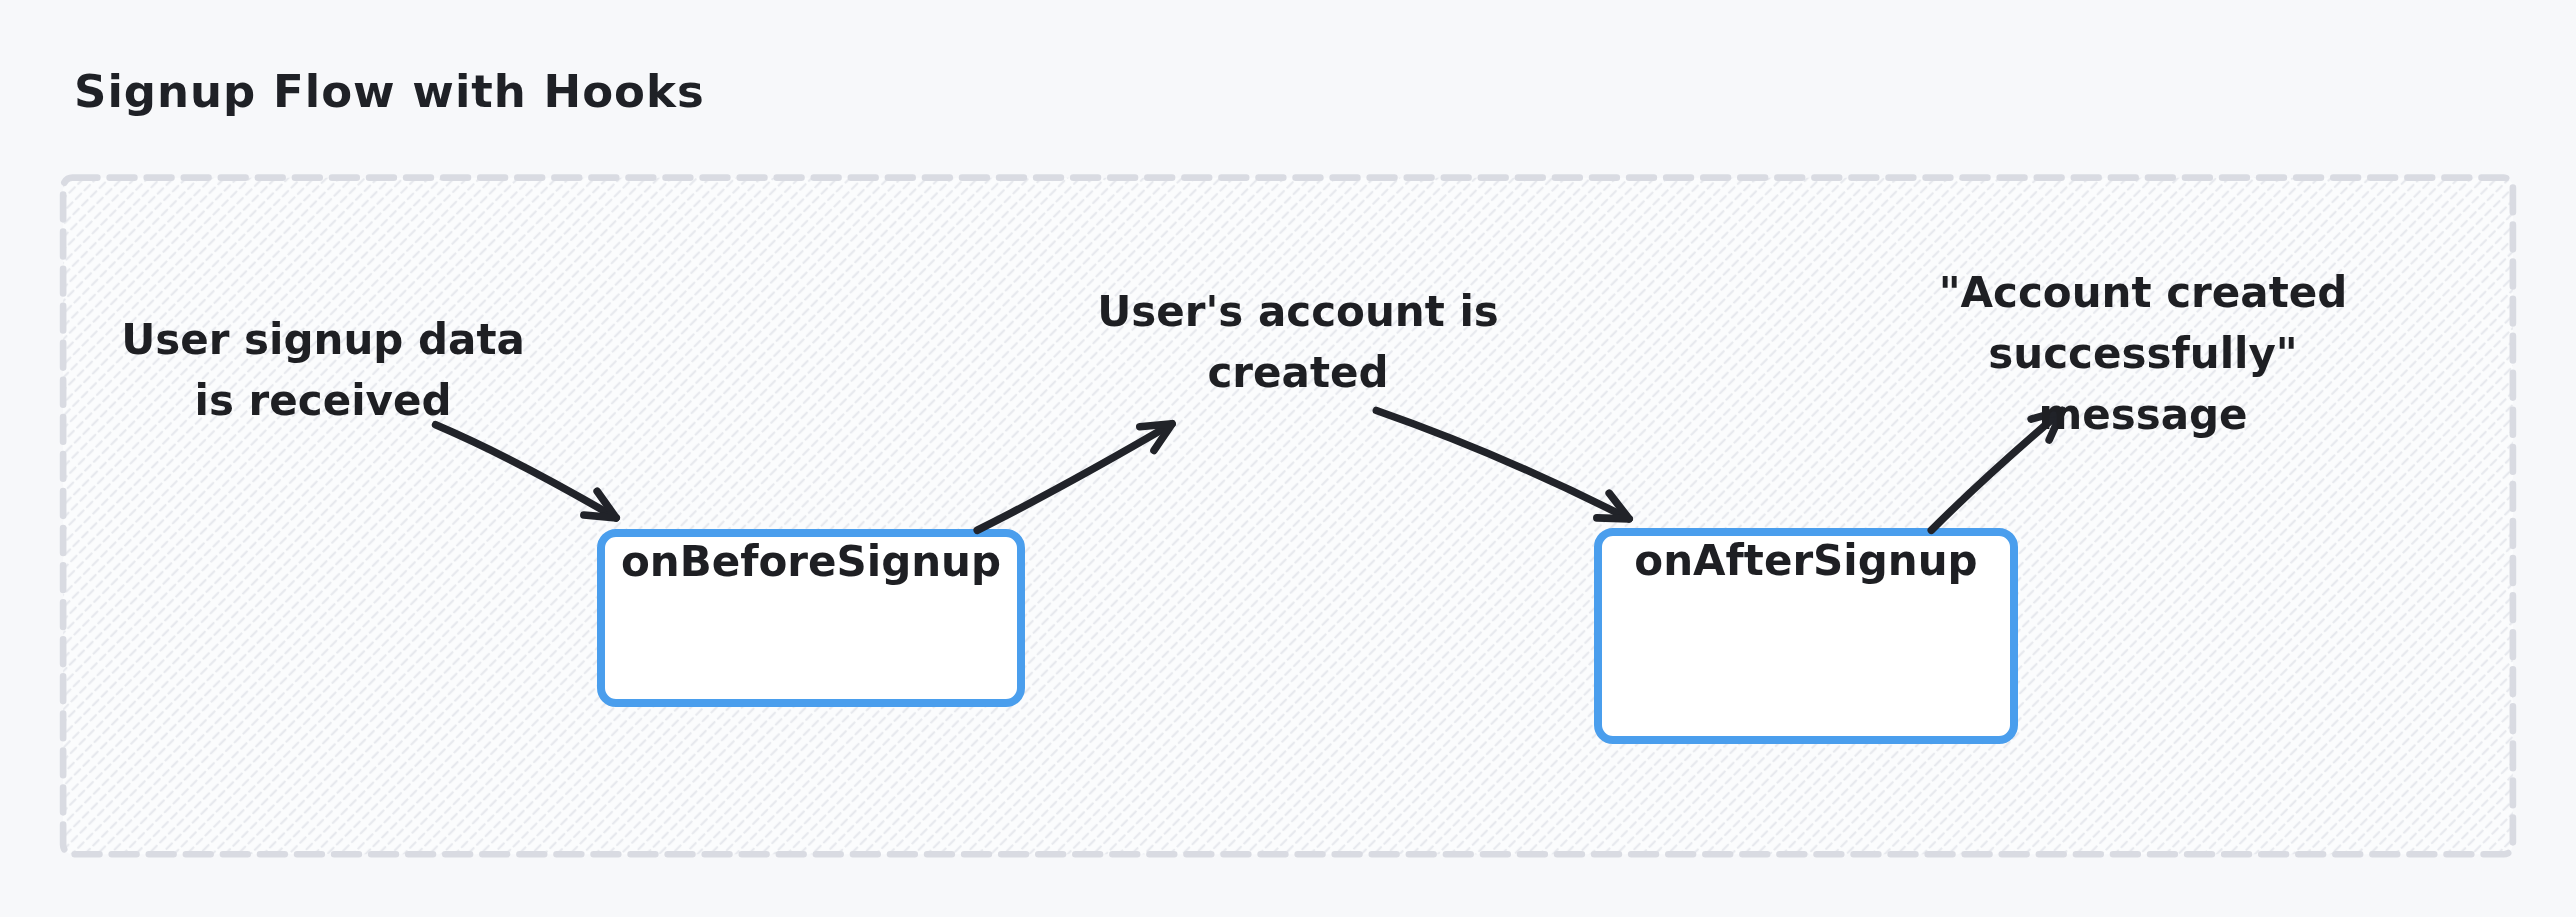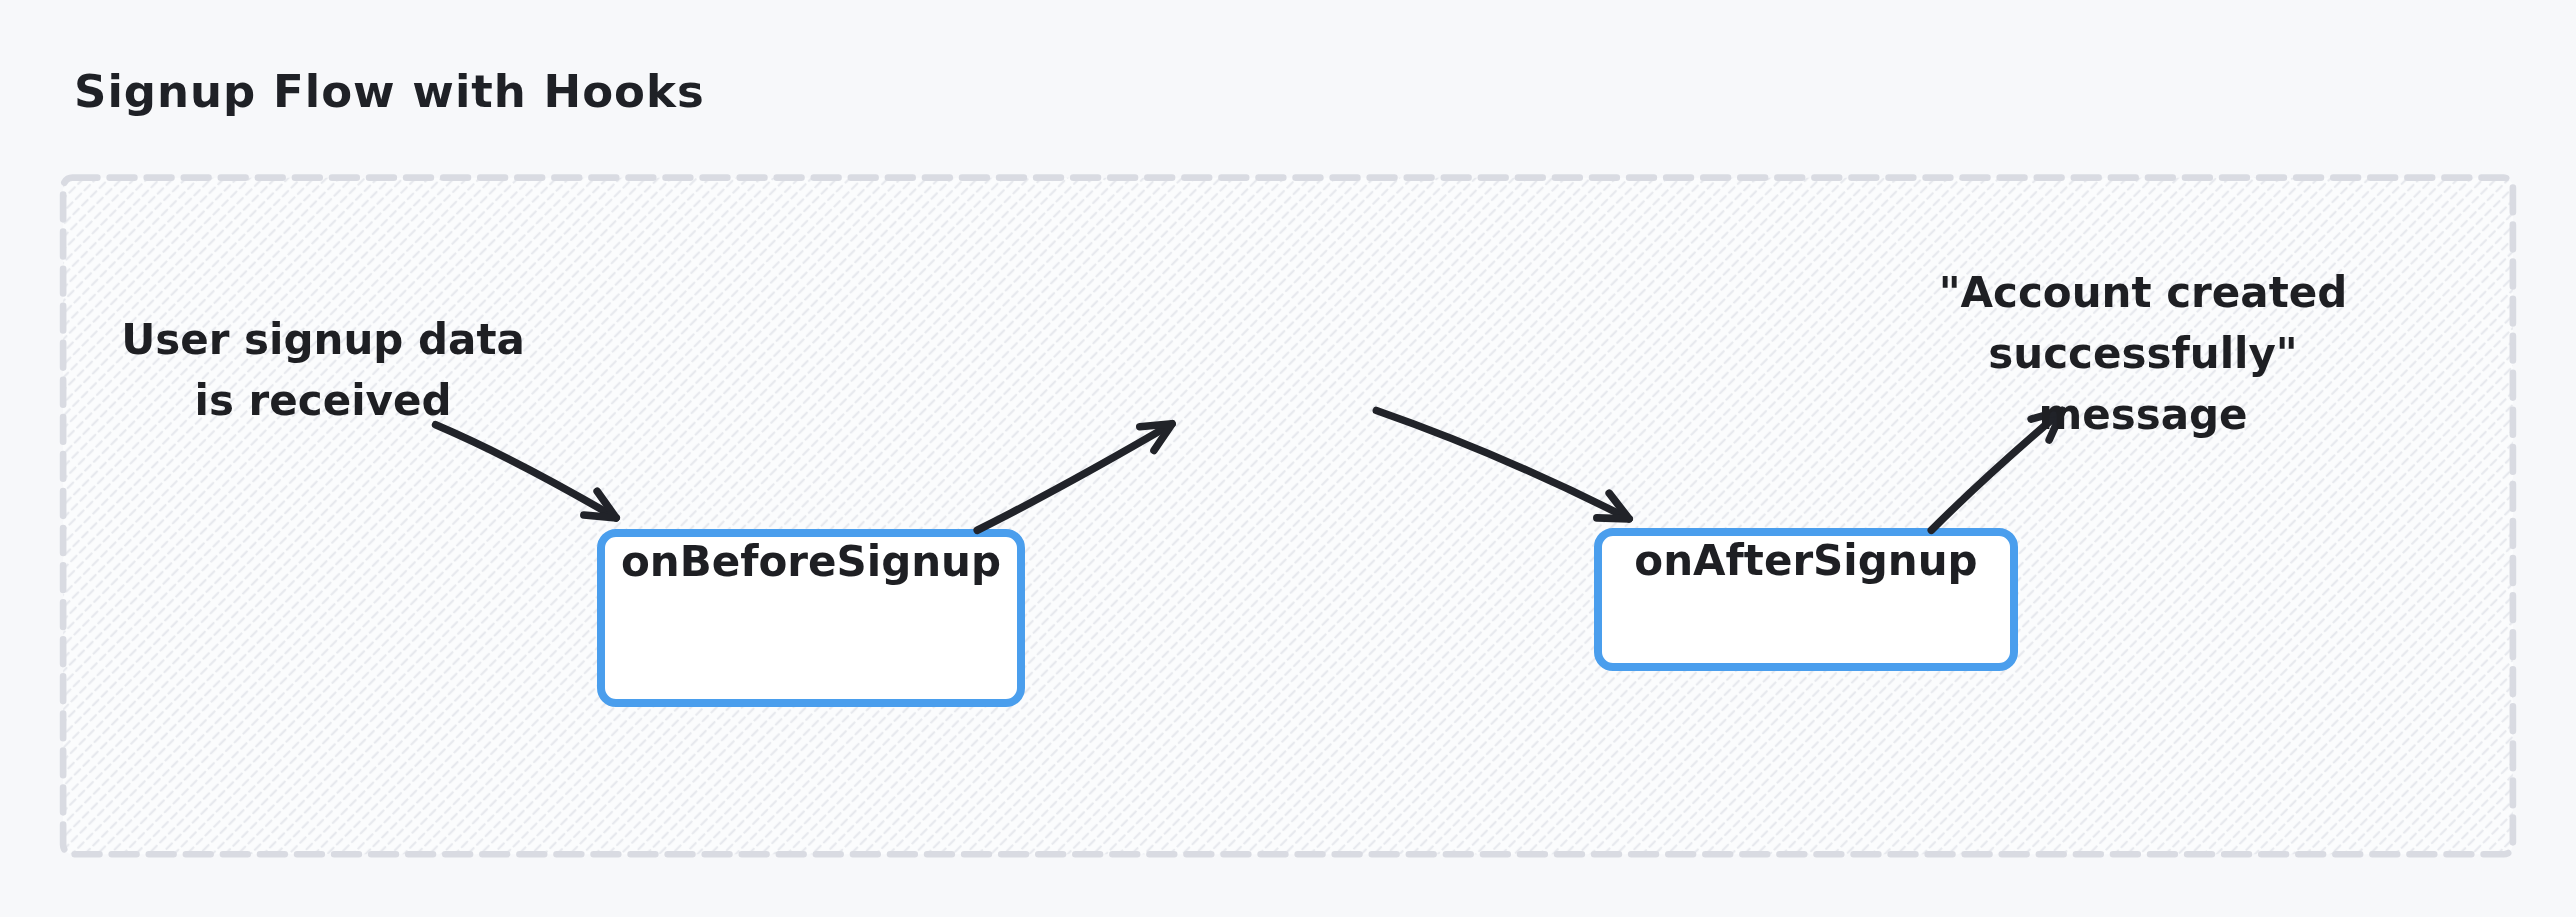--- a/index.html
+++ b/index.html
@@ -28,21 +28,21 @@
     position: absolute; z-index: 2;
     background: #ffffff;
     border: 8.6px solid #4a9eed;
     border-radius: 19px;
     display: flex; align-items: flex-start; justify-content: center;
   }
   .hook-box .hook-label {
     font-size: 42px; font-weight: 700; color: #1e1f23; letter-spacing: 0px;
   }
   .box-before { left: 597px; top: 529px; width: 428px; height: 178px; }
-  .box-after  { left: 1594px; top: 528px; width: 424px; height: 143px; }
+  .box-after  { left: 1594px; top: 528px; width: 424px; height: 216px; }
 
   .annotation {
     position: absolute; z-index: 4;
     width: 494px;
     text-align: center;
     font-size: 42px; font-weight: 700; color: #1e1f23;
     line-height: 61px;
     white-space: pre-line;
   }
   .ann-1 { left: 76px;  top: 309px; }
@@ -69,20 +69,22 @@
 
   <div class="hook-box box-before">
     <span class="hook-label">onBeforeSignup</span>
   </div>
   <div class="hook-box box-after">
     <span class="hook-label">onAfterSignup</span>
   </div>
 
   <div class="annotation ann-1">User signup data
 is received</div>
+  <div class="annotation ann-2">User's account is
+created</div>
   <div class="annotation ann-3">"Account created
 successfully" message</div>
 
   <svg class="arrow-layer" viewBox="0 0 2710 965" xmlns="http://www.w3.org/2000/svg" aria-hidden="true">
     <g stroke="#212329" stroke-width="8" fill="none" stroke-linecap="round" stroke-linejoin="round">
       <g>
         <path d="M 458 447 Q 540 482 648 545"></path>
         <path d="M 628 517 L 648 545 L 614 542"></path>
       </g>
       <g>

